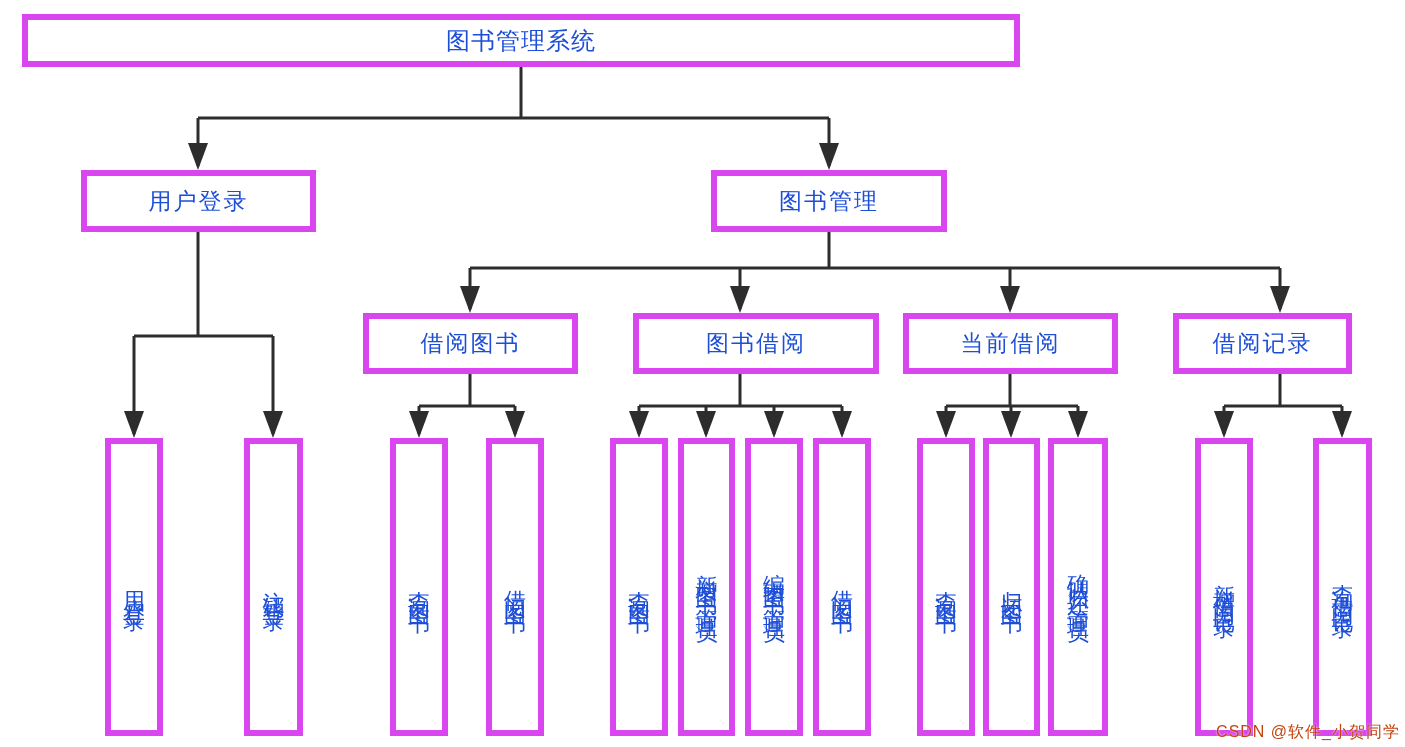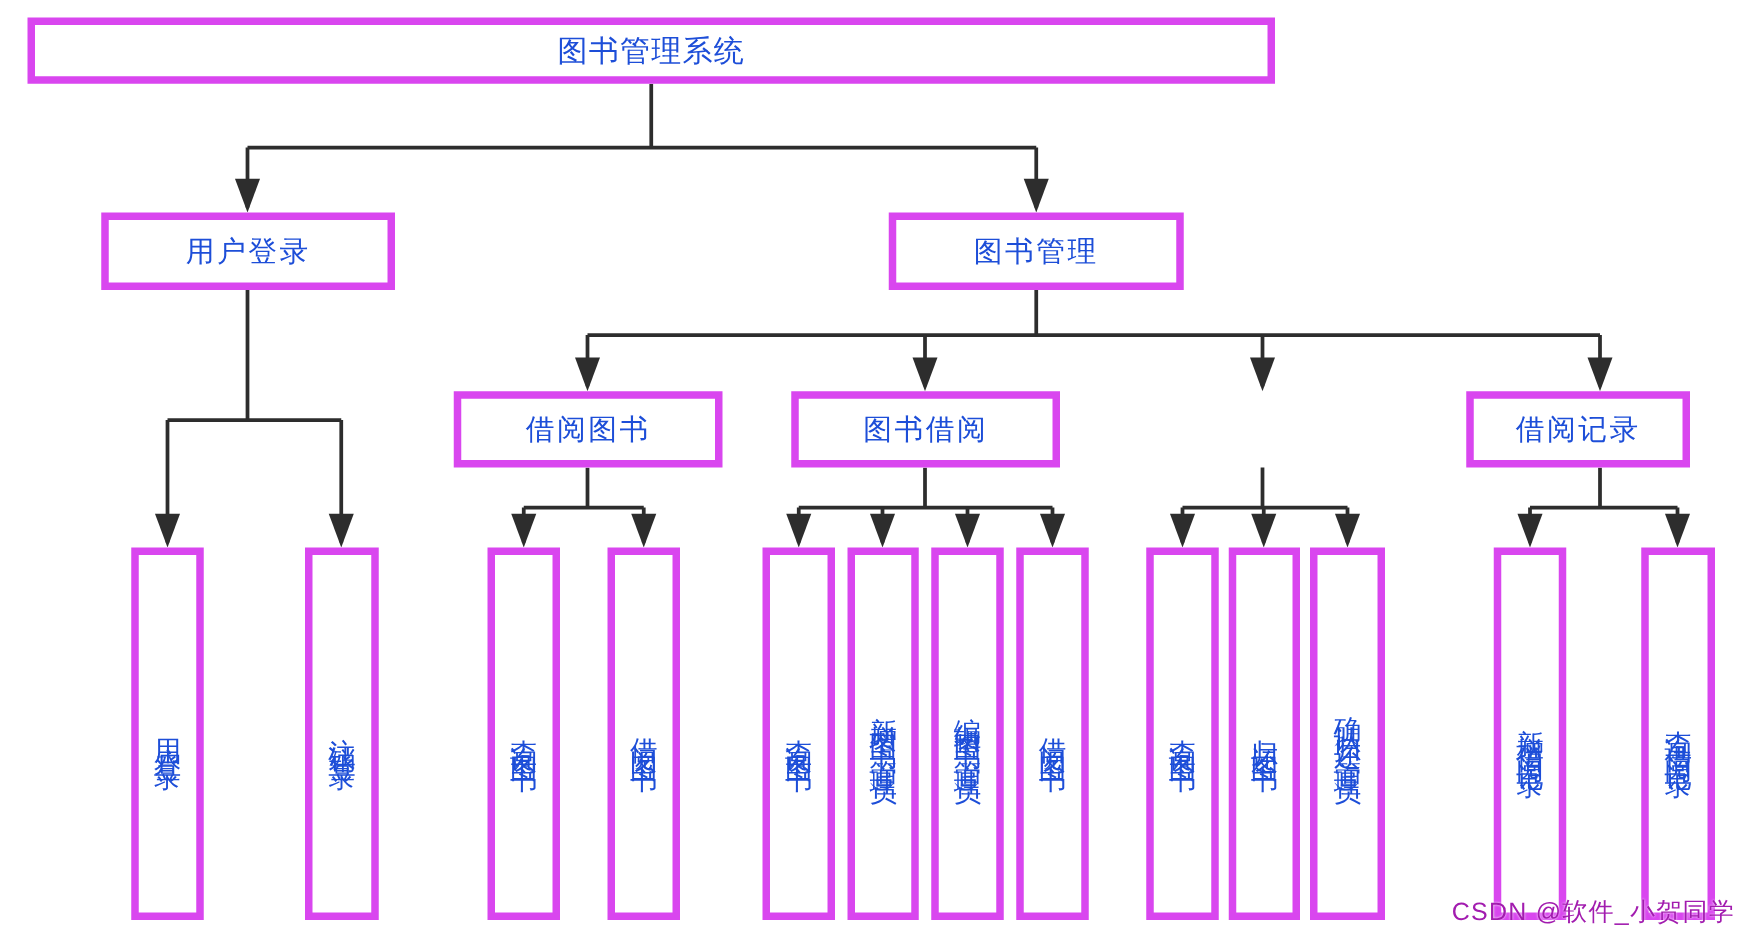--- a/index.html
+++ b/index.html
@@ -45,25 +45,25 @@
   }
   .leaf {
     writing-mode: vertical-rl;
     text-orientation: mixed;
     font-size: 22px;
     letter-spacing: 7px;
     line-height: 1;
   }
   .watermark {
     position: absolute;
-    right: 17px;
+    right: 5px;
     bottom: 4px;
-    font-size: 20px;
+    font-size: 16px;
     letter-spacing: 1px;
-    color: #a21caf;
+    color: #c2410c;
     text-shadow: 0 0 2px #ffffff;
     white-space: nowrap;
   }
 </style>
 </head>
 <body>
 
 <div class="canvas">
 
   <svg class="connectors" viewBox="0 0 1405 747" xmlns="http://www.w3.org/2000/svg">
@@ -139,22 +139,25 @@
   <div class="box" style="left:81px;top:170px;width:235px;height:62px">
     <span class="h-label">用户登录</span>
   </div>
   <div class="box" style="left:711px;top:170px;width:236px;height:62px">
     <span class="h-label">图书管理</span>
   </div>
 
   <div class="box" style="left:363px;top:313px;width:215px;height:61px">
     <span class="h-label">借阅图书</span>
   </div>
-  <div class="box" style="left:633px;top:313px;width:215px;height:61px">
+  <div class="box" style="left:633px;top:313px;width:246px;height:61px">
     <span class="h-label">图书借阅</span>
+  </div>
+  <div class="box" style="left:903px;top:313px;width:215px;height:61px">
+    <span class="h-label">当前借阅</span>
   </div>
   <div class="box" style="left:1173px;top:313px;width:179px;height:61px">
     <span class="h-label">借阅记录</span>
   </div>
 
   <div class="box leaf" style="left:105px;top:438px;width:58px;height:298px">用户登录</div>
   <div class="box leaf" style="left:244px;top:438px;width:59px;height:298px">注销登录</div>
 
   <div class="box leaf" style="left:390px;top:438px;width:58px;height:298px">查询图书</div>
   <div class="box leaf" style="left:486px;top:438px;width:58px;height:298px">借阅图书</div>

